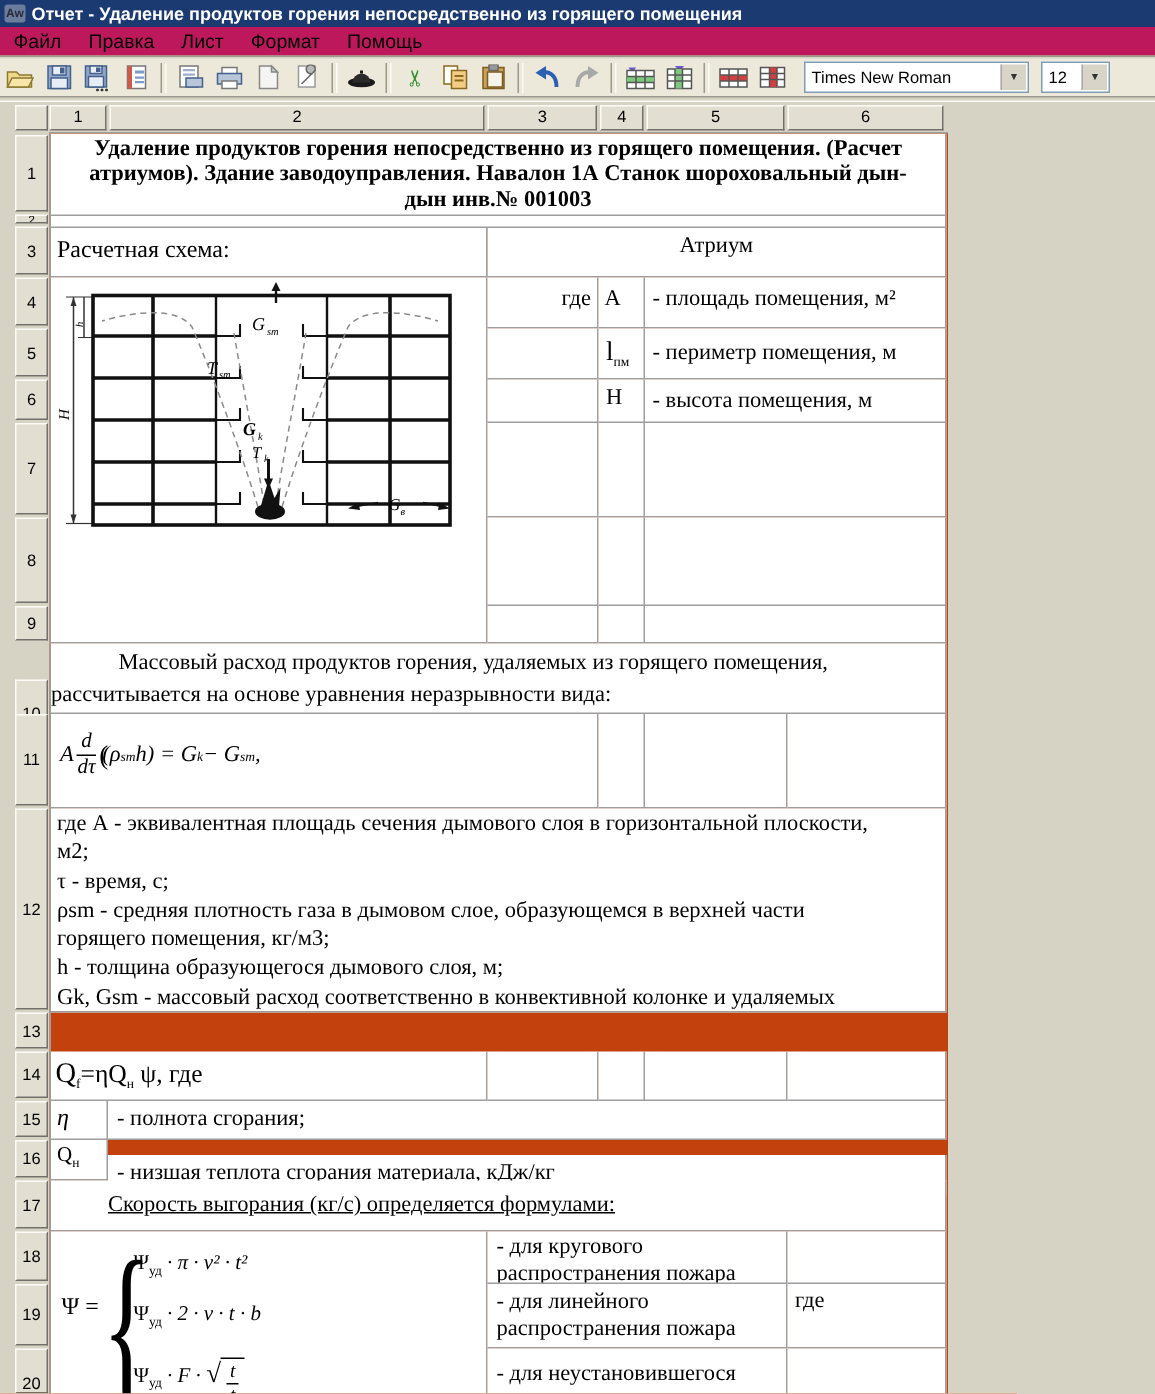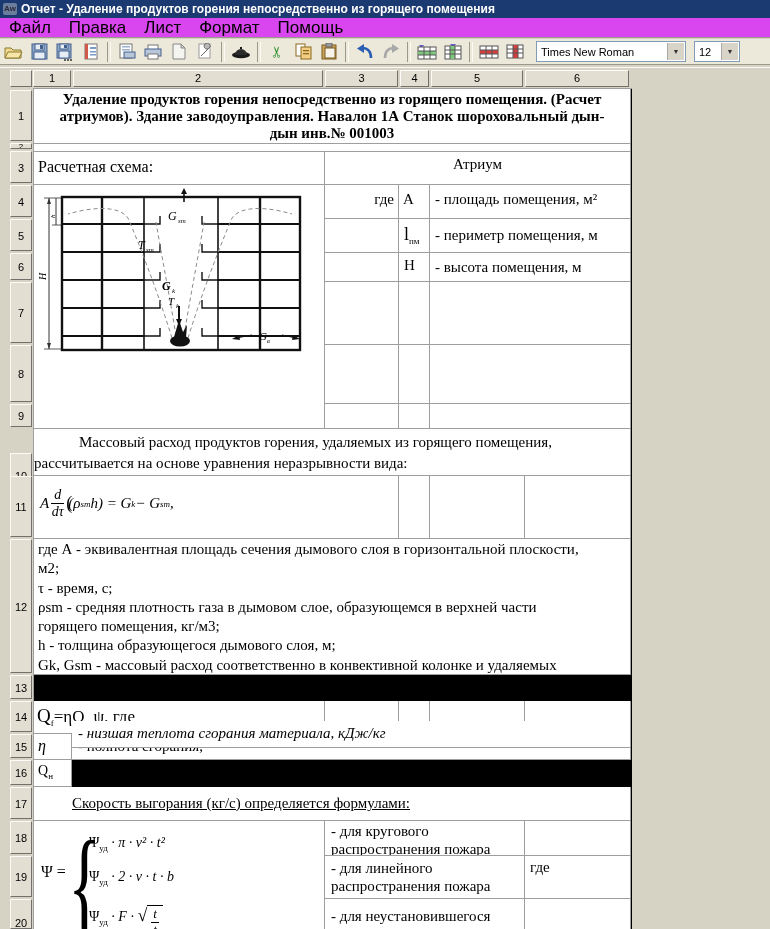--- a/index.html
+++ b/index.html
@@ -4,42 +4,42 @@
 <style>
   html,body{margin:0;padding:0;}
   #app{position:relative;width:770px;height:929px;background:#d6d2c4;overflow:hidden;
        font-family:"Liberation Sans",sans-serif;-webkit-font-smoothing:antialiased;}
   
   .titlebar{position:absolute;left:0;top:0;width:770px;height:18px;background:#1c3a72;
             display:flex;align-items:center;color:#fff;font-weight:bold;font-size:12px;}
   .appicon{width:14px;height:12px;margin:0 4px 0 3px;background:#6b7d9c;color:#2a2a3a;
            font-size:8px;line-height:12px;text-align:center;border-radius:2px;overflow:hidden;}
   
-  .menubar{position:absolute;left:0;top:18px;width:770px;height:19px;background:#d946ef;
-           display:flex;align-items:center;font-size:17px;color:#000;}
+  .menubar{position:absolute;left:0;top:18px;width:770px;height:19px;background:#be185d;
+           display:flex;align-items:center;font-size:13px;color:#000;}
   .menuitem{padding:1px 9px;cursor:default;}
   .mdivider{position:absolute;left:0;top:37px;width:770px;height:2px;
             border-top:1px solid #9b988c;border-bottom:1px solid #fbfaf4;}
   
   .toolbar{position:absolute;left:0;top:39px;width:770px;height:25px;background:#ece9da;
            display:flex;align-items:center;}
   .tbtn{width:26px;height:22px;display:flex;align-items:center;justify-content:center;flex:0 0 auto;}
   .tsep{width:2px;height:20px;margin:0 3px;border-left:1px solid #9b988c;border-right:1px solid #fbfaf4;flex:0 0 auto;}
   .combo{display:flex;align-items:center;border:1px solid #7f9db9;background:#fff;height:19px;margin-left:8px;}
   .combo .val{font-size:11px;padding:0 4px;color:#000;white-space:nowrap;overflow:hidden;}
   .combo .drop{width:16px;height:17px;background:#d8d4c8;border-left:1px solid #aaa;
                display:flex;align-items:center;justify-content:center;font-size:7px;color:#333;margin:1px;}
   .tdivider{position:absolute;left:0;top:64px;width:770px;height:2px;
             border-top:1px solid #9b988c;border-bottom:1px solid #fbfaf4;}
   .scissor{color:#2f8f2f;font-size:15px;display:inline-block;transform:rotate(-90deg);}
   
   .hdrbtn{position:absolute;background:#e2dfd2;border:1px solid;border-color:#fcfbf6 #72706a #72706a #fcfbf6;
           box-sizing:border-box;font-size:11px;color:#000;text-align:center;overflow:hidden;}
   
-  #sheet{position:absolute;left:33px;top:88px;width:598px;height:841px;background:#000000;
+  #sheet{position:absolute;left:33px;top:88px;width:598px;height:841px;background:#c2410c;
          border-left:1px solid #9e9e9e;border-top:1px solid #9e9e9e;overflow:hidden;box-sizing:content-box;}
   .cell{position:absolute;background:#fff;border-right:1px solid #9e9e9e;border-bottom:1px solid #9e9e9e;
         box-sizing:border-box;font-family:"Liberation Serif",serif;font-size:15px;color:#000;overflow:hidden;}
   .center{text-align:center;}
   .b{font-weight:bold;}
   .it{font-style:italic;}
   sub{font-size:9px;}
   .frac{display:inline-flex;flex-direction:column;text-align:center;vertical-align:middle;line-height:1;margin:0 2px;}
   .frac .num{border-bottom:1px solid #000;padding:0 3px 1px;}
   .frac .den{padding-top:1px;}
@@ -393,21 +393,21 @@
     <div class="cell" style="left:365px;top:612px;width:31px;height:33px;"></div>
     <div class="cell" style="left:396px;top:612px;width:95px;height:33px;"></div>
     <div class="cell" style="left:491px;top:612px;width:106px;height:33px;"></div>
 
     <div class="cell it" style="left:0;top:645px;width:38px;height:26px;padding:3px 0 0 4px;font-size:16px;">η</div>
     <div class="cell" style="left:38px;top:645px;width:559px;height:26px;padding:4px 0 0 6px;">- полнота сгорания;</div>
 
     <div class="cell" style="left:0;top:671px;width:38px;height:27px;padding:2px 0 0 4px;">
       <span style="font-size:14px;">Q</span><sub>н</sub>
     </div>
-    <div class="cell" style="left:38px;top:632px;width:559px;height:27px;padding:4px 0 0 6px;font-style:italic;">- низшая теплота сгорания материала, кДж/кг</div>
+    <div class="cell" style="left:38px;top:681px;width:559px;height:27px;padding:4px 0 0 6px;">- низшая теплота сгорания материала, кДж/кг</div>
 
     <div class="cell" style="left:0;top:698px;width:597px;height:34px;padding:8px 0 0 38px;text-decoration:underline;">Скорость выгорания (кг/с) определяется формулами:</div>
 
     <div class="cell" style="left:0;top:732px;width:291px;height:109px;border-bottom:none;">
       <span style="position:absolute;left:7px;top:42px;font-size:16px;">Ψ =</span>
       <span class="brace" style="left:34px;top:2px;font-size:126px;">{</span>
       <div style="position:absolute;left:55px;top:14px;font-size:14px;">
         <span>Ψ</span><sub>уд</sub><span class="it"> · π · v² · t²</span>
       </div>
       <div style="position:absolute;left:55px;top:48px;font-size:14px;">

